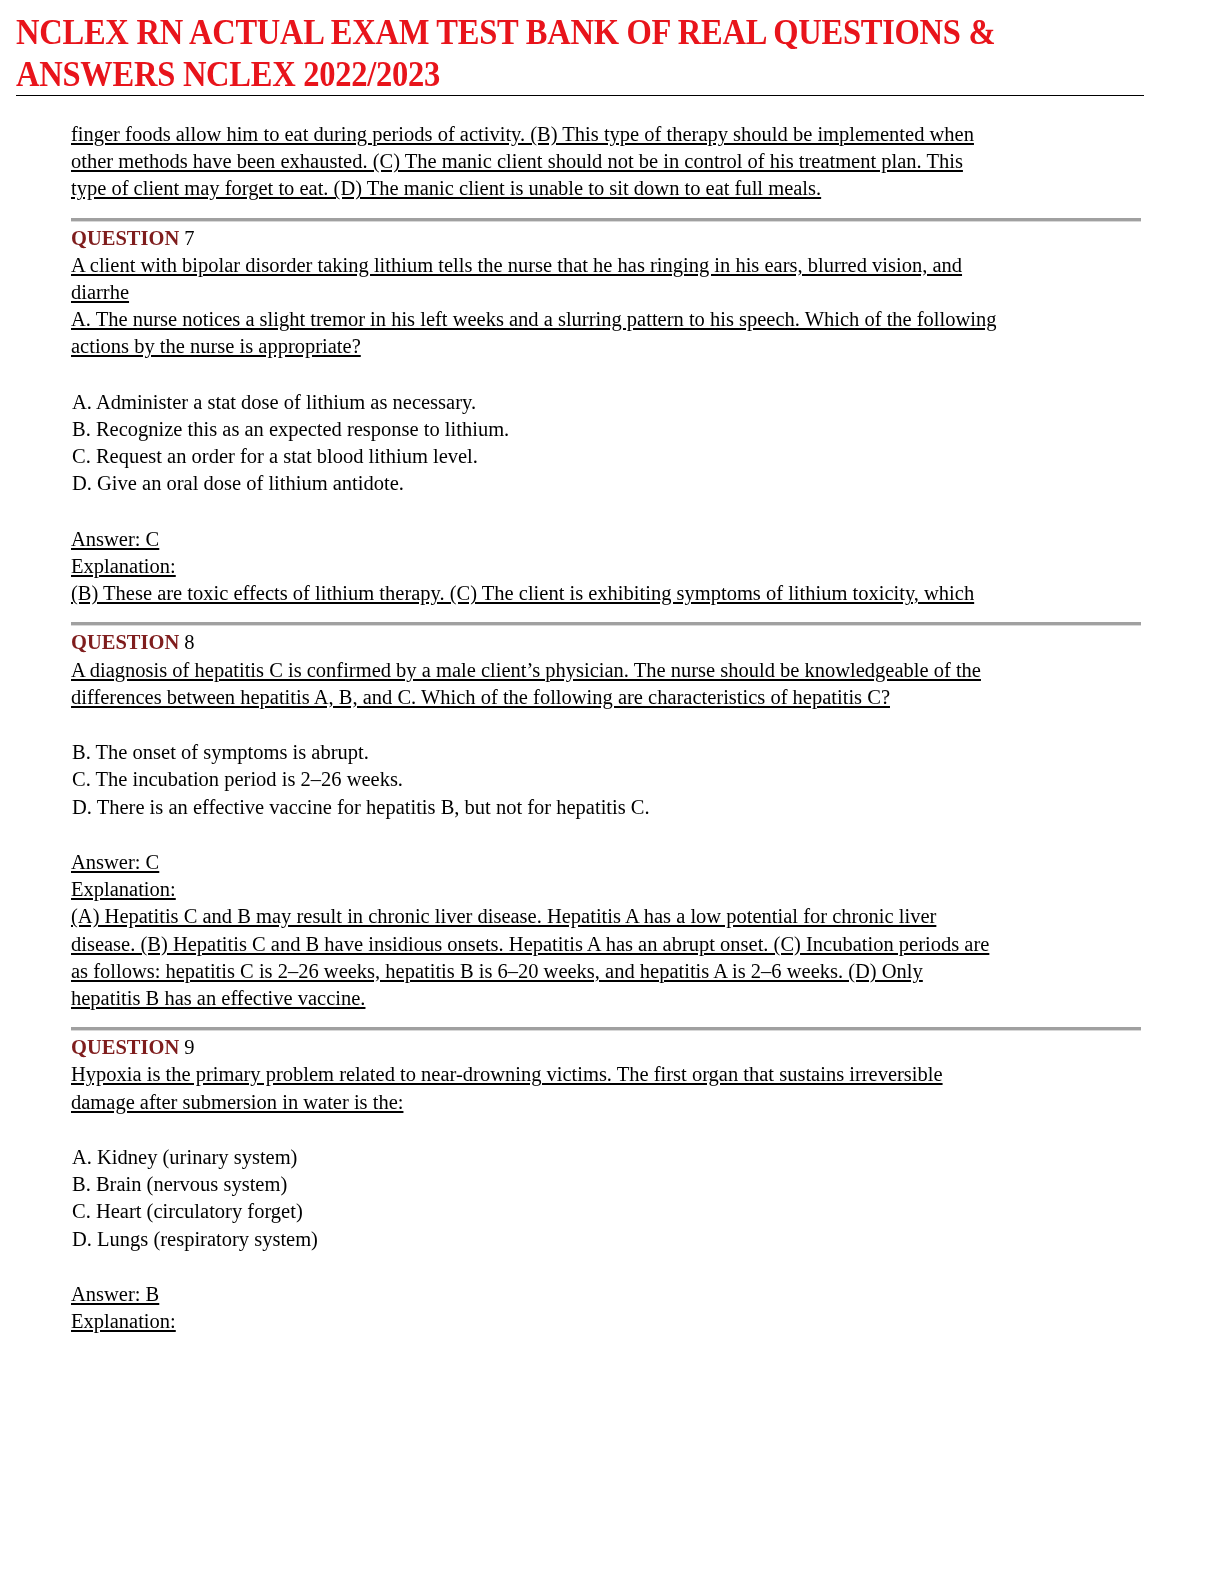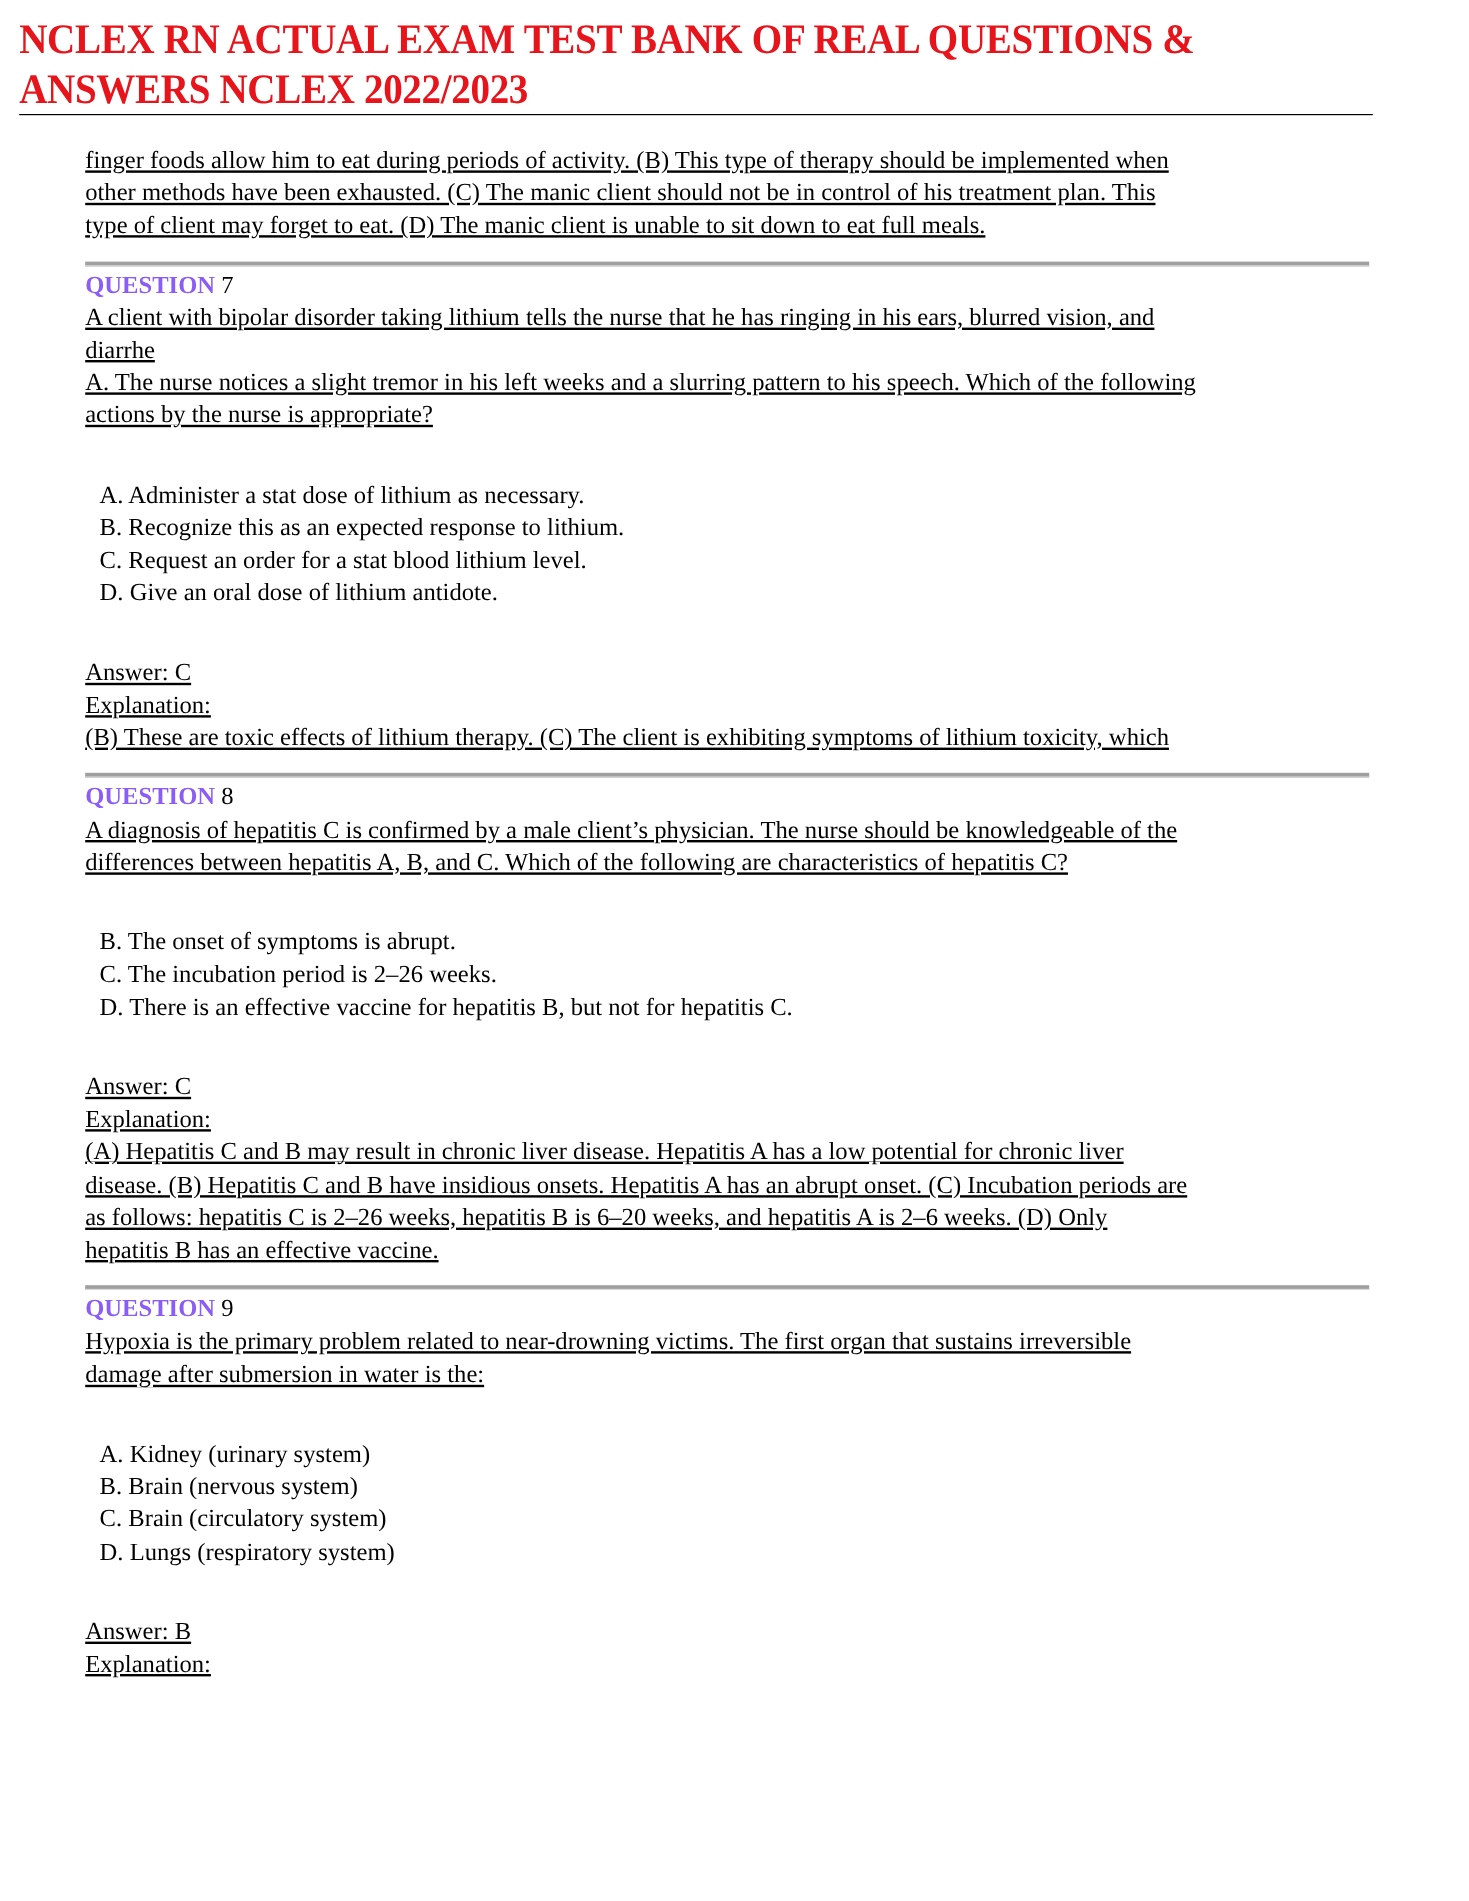--- a/index.html
+++ b/index.html
@@ -7,23 +7,23 @@
       font-family: "Liberation Serif", "DejaVu Serif", serif; color: #000; }
     .header { position: absolute; left: 16px; top: 12px; width: 1130px; }
     .title { margin: 0; color: #e8141b; font-family: "Liberation Serif", serif; font-weight: bold;
       font-size: 35px; line-height: 42px; letter-spacing: -0.3px; transform: scaleX(0.93); transform-origin: left top; white-space: nowrap; }
     .title-line { display: block; }
     .header-rule { position: absolute; left: 16px; top: 95px; width: 1128px; height: 0; border-top: 1.5px solid #000; }
     .content { position: absolute; left: 71px; top: 121px; width: 1070px; font-size: 20.5px; line-height: 27.2px; }
     .para { margin: 0; text-decoration: underline; }
     .divider { height: 3px; background: #a0a0a0; border-bottom: 1px solid #d8d8d8; margin: 15px 0 3px 0; }
     .q-heading { margin: 0; }
-    .q-label { color: #8b5cf6; font-weight: bold; }
+    .q-label { color: #7f1d1d; font-weight: bold; }
     .blank { height: 27.2px; }
-    .options { margin: 12px; padding: 0; list-style: none; }
+    .options { margin: 1px; padding: 0; list-style: none; }
     .options li { margin: 0; }
   </style>
 </head>
 <body>
 
 <div class="header">
   <h1 class="title">
     <span class="title-line">NCLEX RN ACTUAL EXAM TEST BANK OF REAL QUESTIONS &amp;</span>
     <span class="title-line">ANSWERS NCLEX 2022/2023</span>
   </h1>
@@ -80,21 +80,21 @@
 
   <div class="divider"></div>
   <section>
     <p class="q-heading"><span class="q-label">QUESTION</span><span> 9</span></p>
     <p class="para">Hypoxia is the primary problem related to near-drowning victims. The first organ that sustains irreversible</p>
     <p class="para">damage after submersion in water is the:</p>
     <div class="blank"></div>
     <ul class="options">
       <li>A. Kidney (urinary system)</li>
       <li>B. Brain (nervous system)</li>
-      <li>C. Brain (circulatory system)</li>
+      <li>C. Heart (circulatory forget)</li>
       <li>D. Lungs (respiratory system)</li>
     </ul>
     <div class="blank"></div>
     <p class="para">Answer: B</p>
     <p class="para">Explanation:</p>
   </section>
 
 </div>
 
 </body></html>

